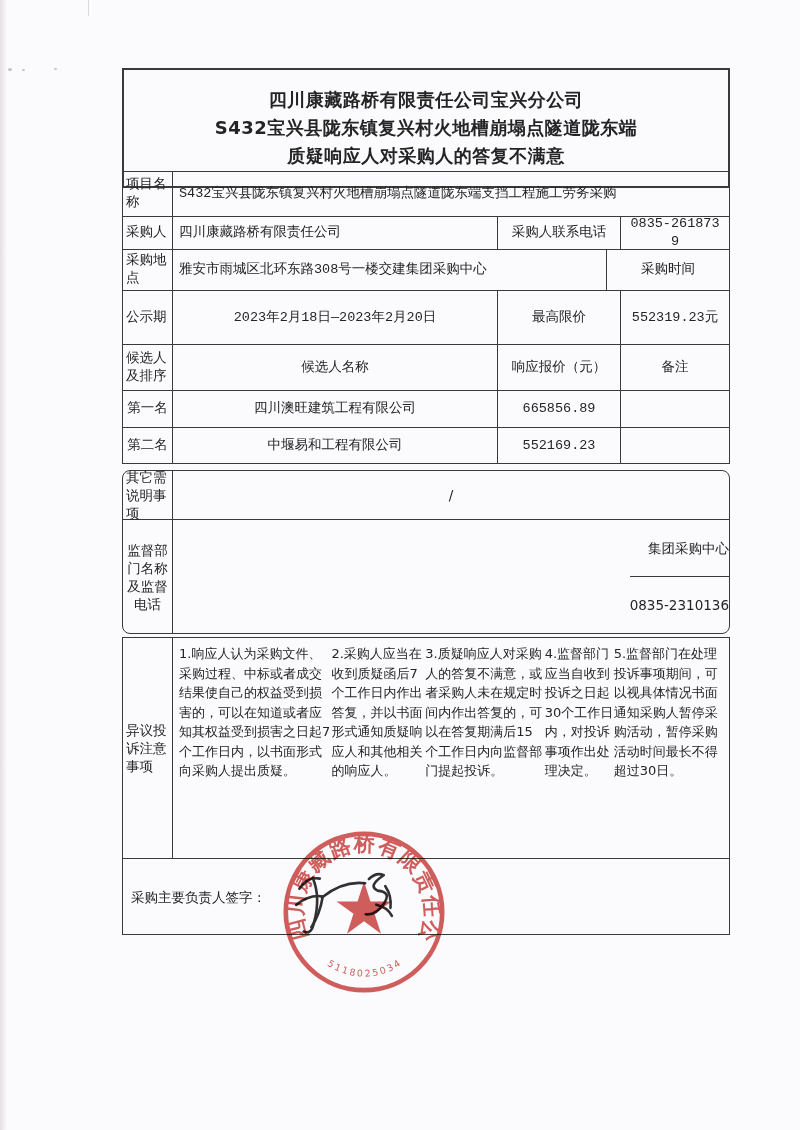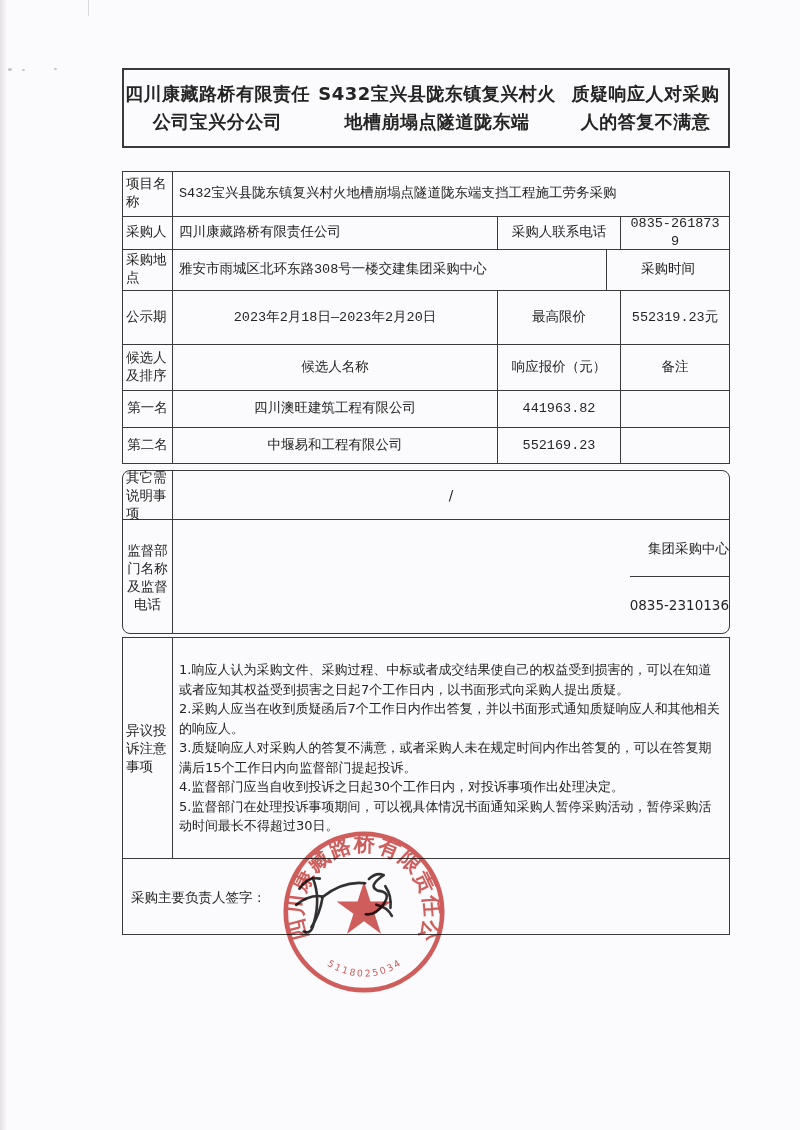--- a/index.html
+++ b/index.html
@@ -17,23 +17,23 @@
     background:linear-gradient(to right,#d9d5da,rgba(251,250,252,0));
     opacity:.7;
   }
   .page-top-seam{
     position:absolute;left:88px;top:0;width:1px;height:16px;background:#ddd8de;
   }
   .speck{position:absolute;background:#9a8f98;opacity:.55;border-radius:50%;}
 
   
   .title-box{
-    position:absolute;left:122px;top:68px;width:608px;height:80px;
+    position:absolute;left:122px;top:68px;width:608px;height:120px;
     border:2px solid #3a3a3a;box-sizing:border-box;
-    display:flex;flex-direction:row;justify-content:center;align-items:center;
+    display:flex;flex-direction:column;justify-content:center;align-items:center;
   }
   .title-box div{
     font-weight:bold;font-size:18px;line-height:28px;letter-spacing:.5px;text-align:center;
   }
 
   
   .tbl{
     position:absolute;left:122px;width:608px;
     border:1px solid #3a3a3a;box-sizing:border-box;
     font-size:13.5px;
@@ -48,21 +48,21 @@
   .cell:first-child{border-left:none;}
   .c-label{width:49px;padding:2px 3px;}
   .c-main{flex:1;}
   .c-sub{width:123px;justify-content:center;text-align:center;}
   .c-last{width:109px;justify-content:center;text-align:center;}
   .center{justify-content:center;text-align:center;}
   .stack{flex-direction:column;align-items:flex-end;padding:0;}
   .substack{flex:1;display:flex;align-items:center;justify-content:center;text-align:center;box-sizing:border-box;}
   .substack + .substack{border-top:1px solid #3a3a3a;}
   .notice{
-    flex-direction:column;align-items:flex-start;justify-content:center;
+    flex-direction:row;align-items:flex-start;justify-content:center;
     font-size:13px;line-height:19.5px;padding:6px 8px 6px 6px;
   }
   .notice div{margin:0;}
   .sig-cell{padding-left:8px;}
 
   
   .seal{
     position:absolute;left:279px;top:827px;width:170px;height:170px;
     mix-blend-mode:multiply;opacity:.88;
   }
@@ -111,21 +111,21 @@
     </div>
     <div class="row" style="height:46px;">
       <div class="cell c-label">候选人及排序</div>
       <div class="cell c-main center">候选人名称</div>
       <div class="cell c-sub">响应报价（元）</div>
       <div class="cell c-last">备注</div>
     </div>
     <div class="row" style="height:37px;">
       <div class="cell c-label center">第一名</div>
       <div class="cell c-main center">四川澳旺建筑工程有限公司</div>
-      <div class="cell c-sub">441963.82</div>
+      <div class="cell c-sub">665856.89</div>
       <div class="cell c-last"></div>
     </div>
     <div class="row" style="height:36px;">
       <div class="cell c-label center">第二名</div>
       <div class="cell c-main center">中堰易和工程有限公司</div>
       <div class="cell c-sub">552169.23</div>
       <div class="cell c-last"></div>
     </div>
   </div>
 

